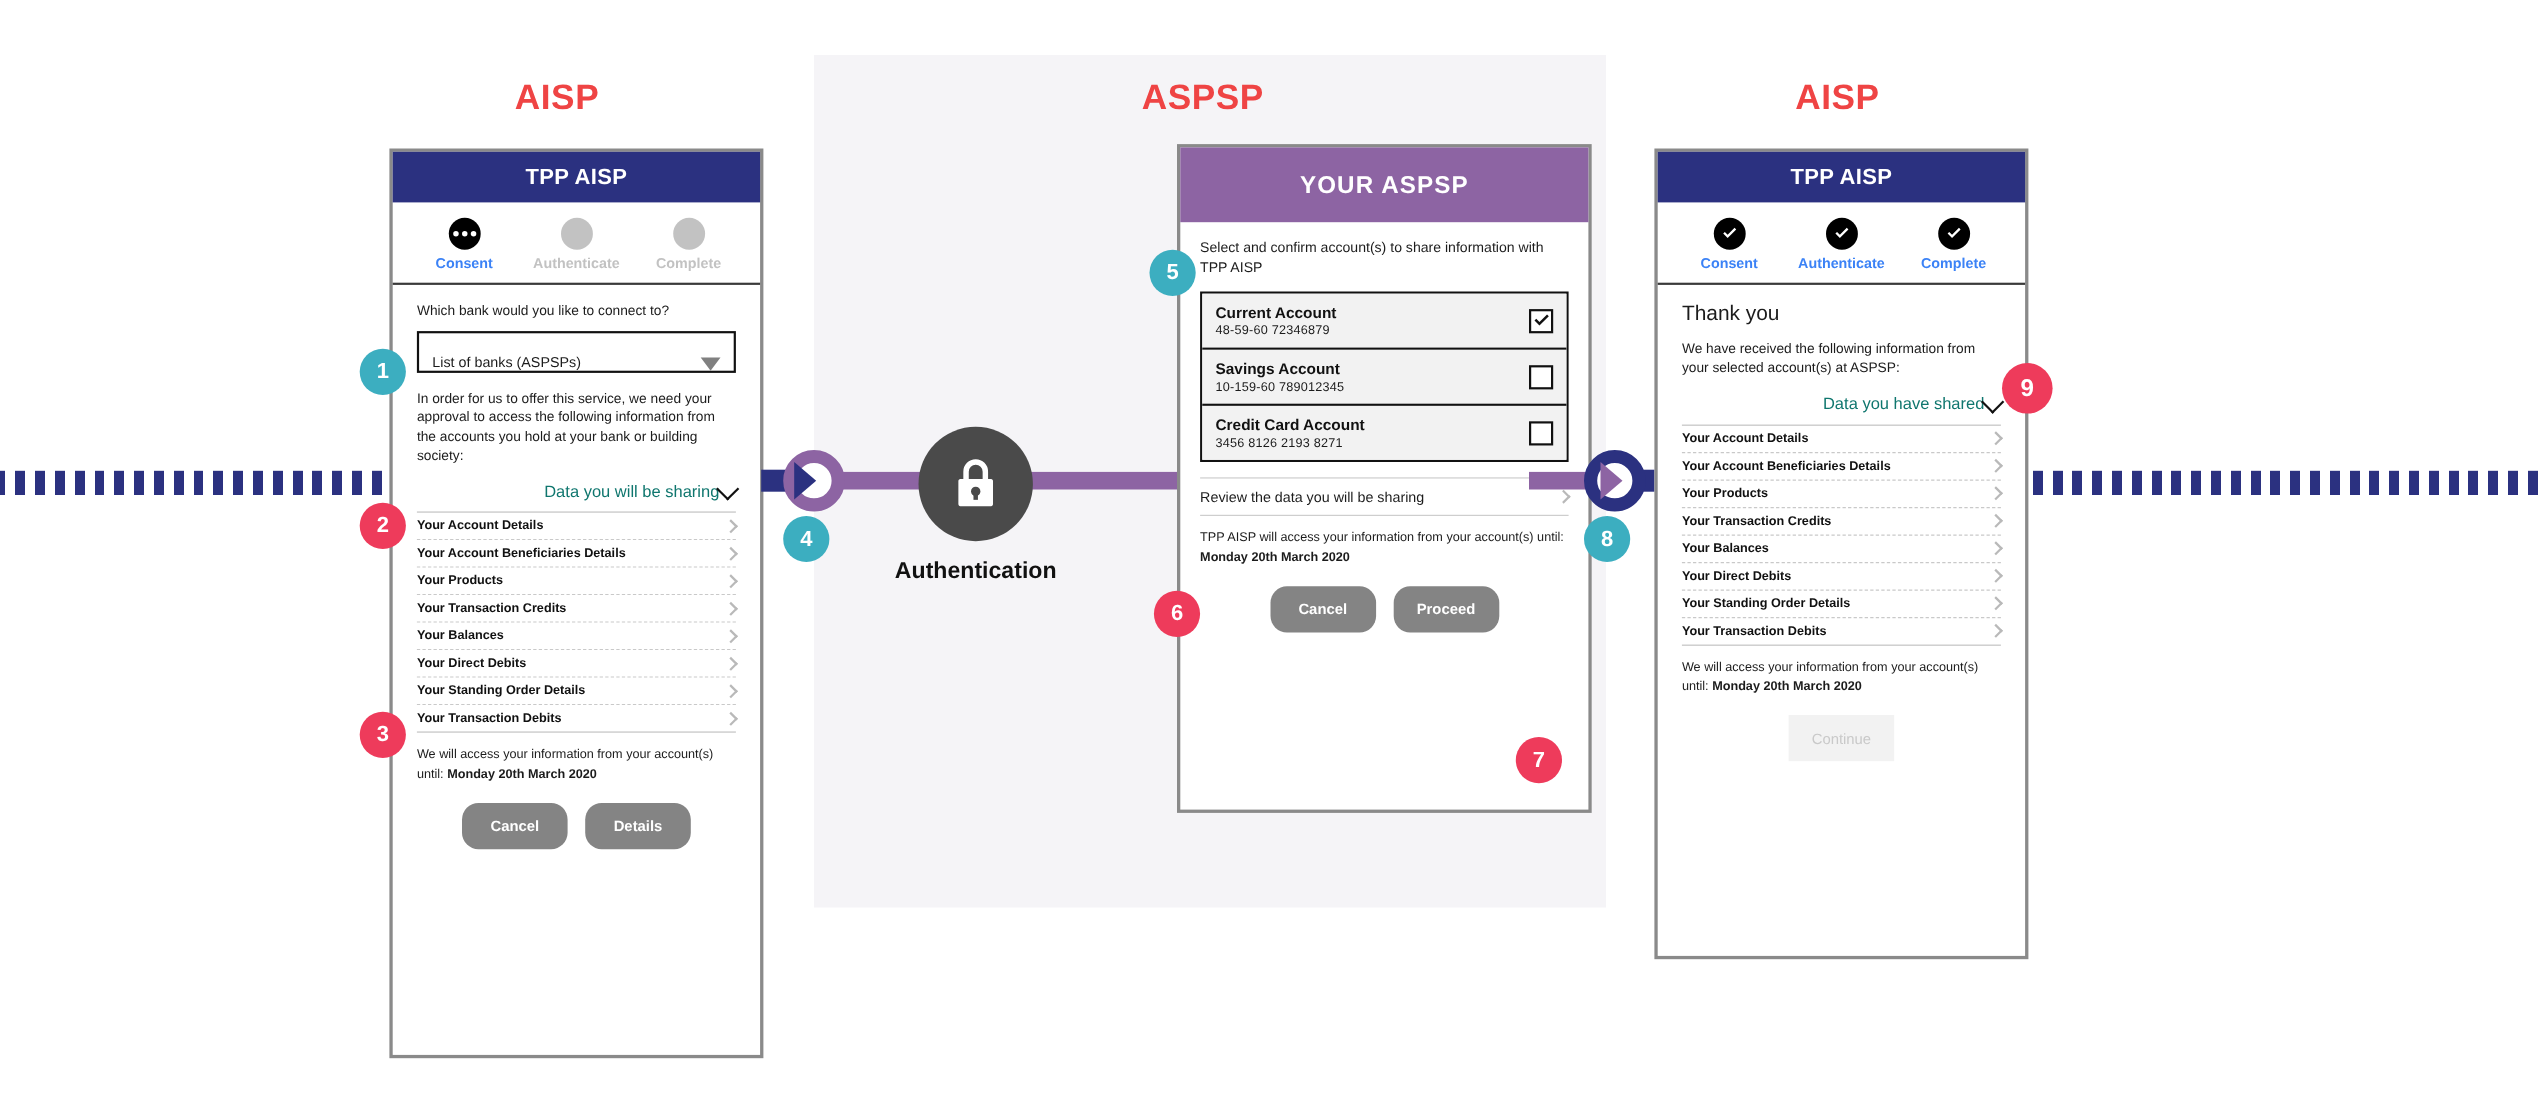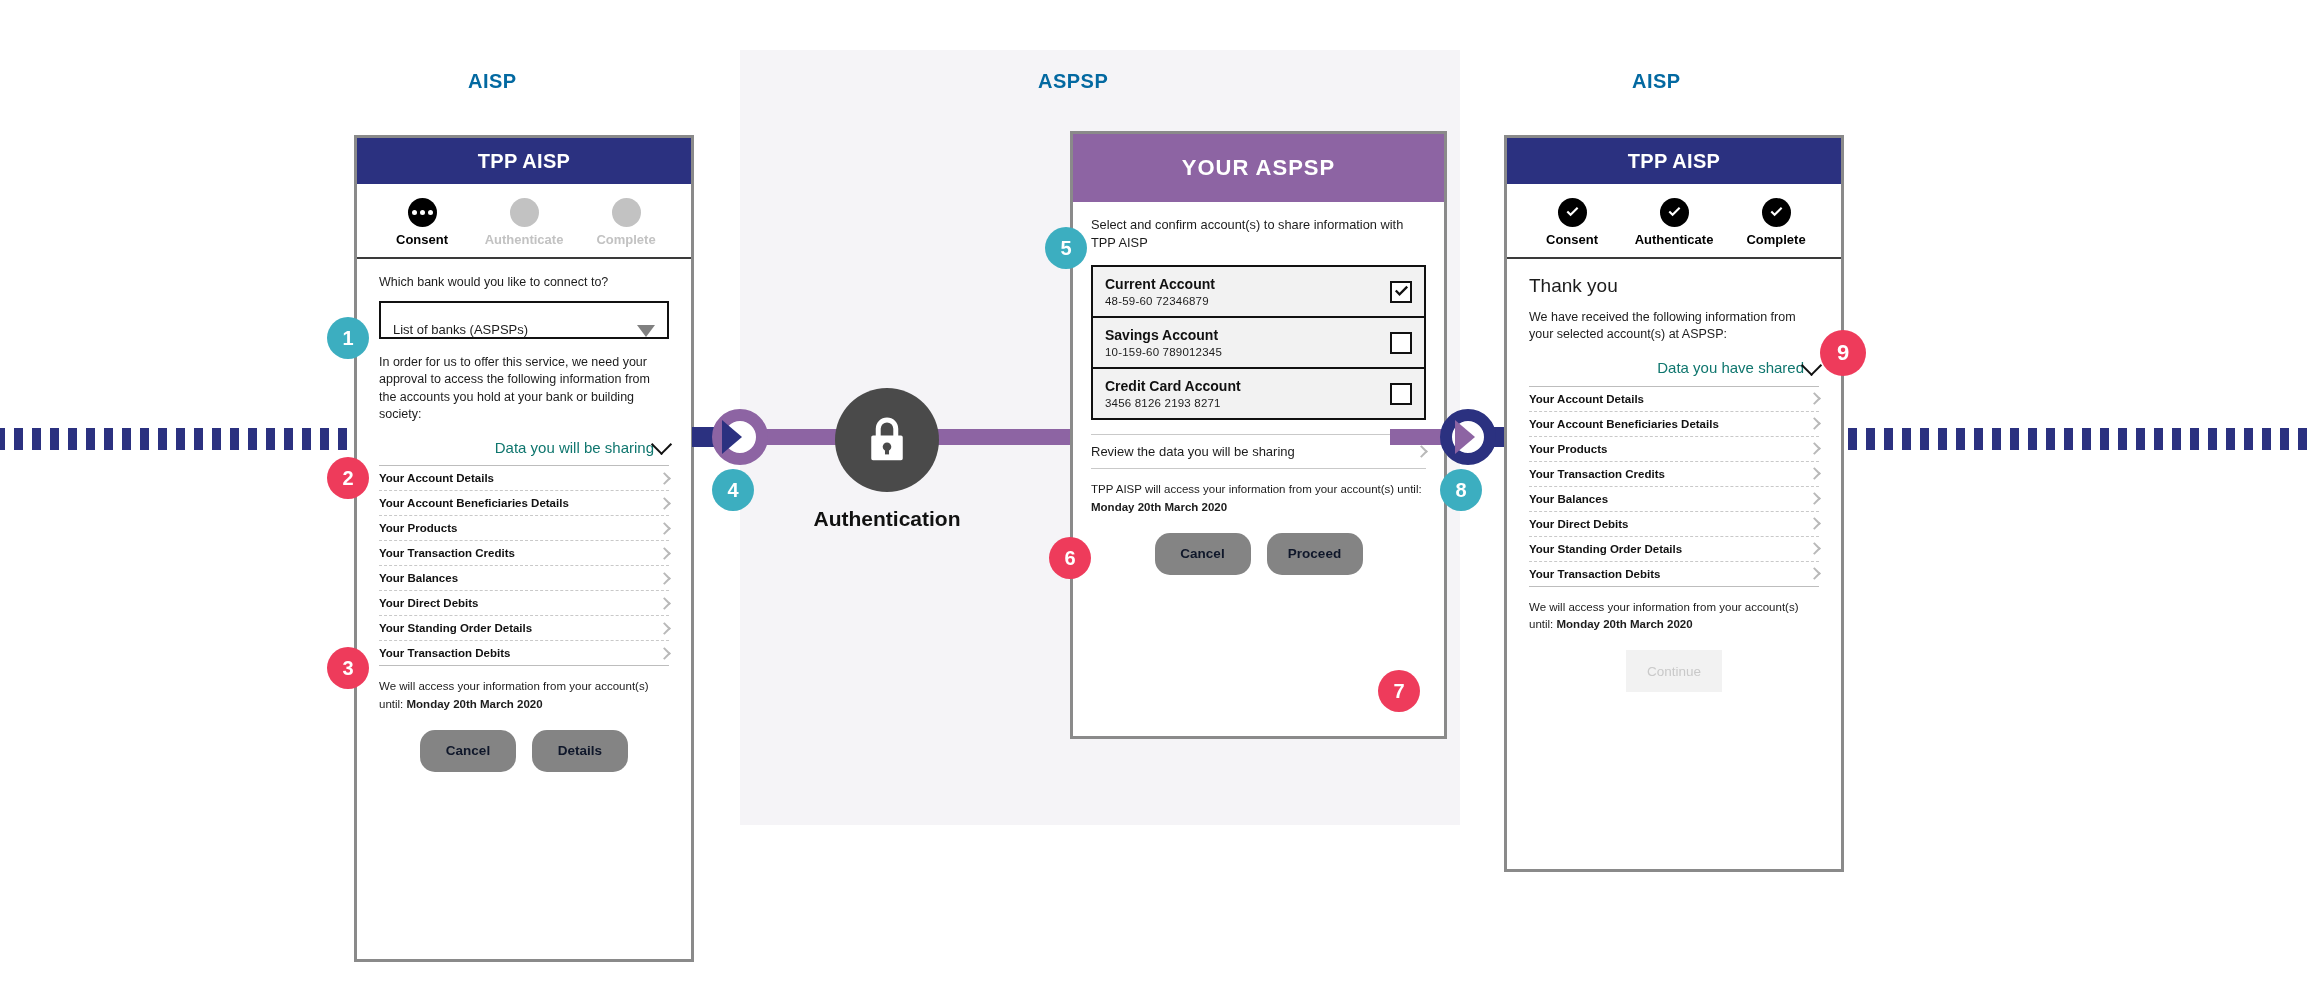--- a/index.html
+++ b/index.html
@@ -14,21 +14,21 @@
   
   .zone-aspsp {
     position: absolute; left: 740px; top: 50px;
     width: 720px; height: 775px;
     background: #f5f4f7;
   }
 
   
   .zone-label {
     position: absolute;
-    font-size: 20px; font-weight: bold; color: #0369a1;
+    font-size: 32px; font-weight: bold; color: #ef4444;
     letter-spacing: 0.5px;
     white-space: nowrap;
   }
   #label-aisp-left  { left: 468px; top: 70px; }
   #label-aspsp      { left: 1038px; top: 70px; }
   #label-aisp-right { left: 1632px; top: 70px; }
 
   
   .dash-rail {
     position: absolute; top: 428px; height: 22px;
@@ -69,21 +69,21 @@
   .step-dot {
     width: 29px; height: 29px; border-radius: 50%;
     display: flex; align-items: center; justify-content: center;
     margin-bottom: 5px;
   }
   .dot-active   { background: #000000; }
   .dot-inactive { background: #c2c2c2; }
   .dot-glyph { display: flex; gap: 3px; }
   .dot-glyph i { width: 5px; height: 5px; border-radius: 50%; background: #ffffff; display: block; }
   .check-svg { width: 17px; height: 17px; display: block; }
-  .step-label { font-size: 13px; font-weight: bold; color: #000000; white-space: nowrap; }
+  .step-label { font-size: 13px; font-weight: bold; color: #3b82f6; white-space: nowrap; }
   .step-label.muted { color: #c2c2c2; }
 
   
   .phone-body { padding: 16px 22px 18px 22px; }
   .body-text {
     font-size: 12.5px; color: #1c1c1c; line-height: 1.38;
   }
   .q-text { font-size: 12.5px; color: #1c1c1c; margin-bottom: 12px; }
 
   .select-box {
@@ -123,21 +123,21 @@
   }
 
   .until-text {
     font-size: 11.5px; color: #1c1c1c; line-height: 1.55; margin-top: 12px;
   }
   .until-text b { font-weight: bold; }
 
   .btn-row { display: flex; gap: 16px; margin-top: 16px; justify-content: center; }
   .btn {
     width: 96px; height: 42px; background: #848484;
-    color: #0f172a; font-size: 13.5px; font-weight: bold;
+    color: #ffffff; font-size: 13.5px; font-weight: bold;
     display: flex; align-items: center; justify-content: center; border-radius: 15px;
   }
   .btn-disabled {
     width: 96px; height: 42px; background: #f2f2f2;
     color: #c9c9c9; font-size: 13.5px;
     display: flex; align-items: center; justify-content: center;
   }
 
   
   .aspsp-body { padding: 14px 18px 16px 18px; }

